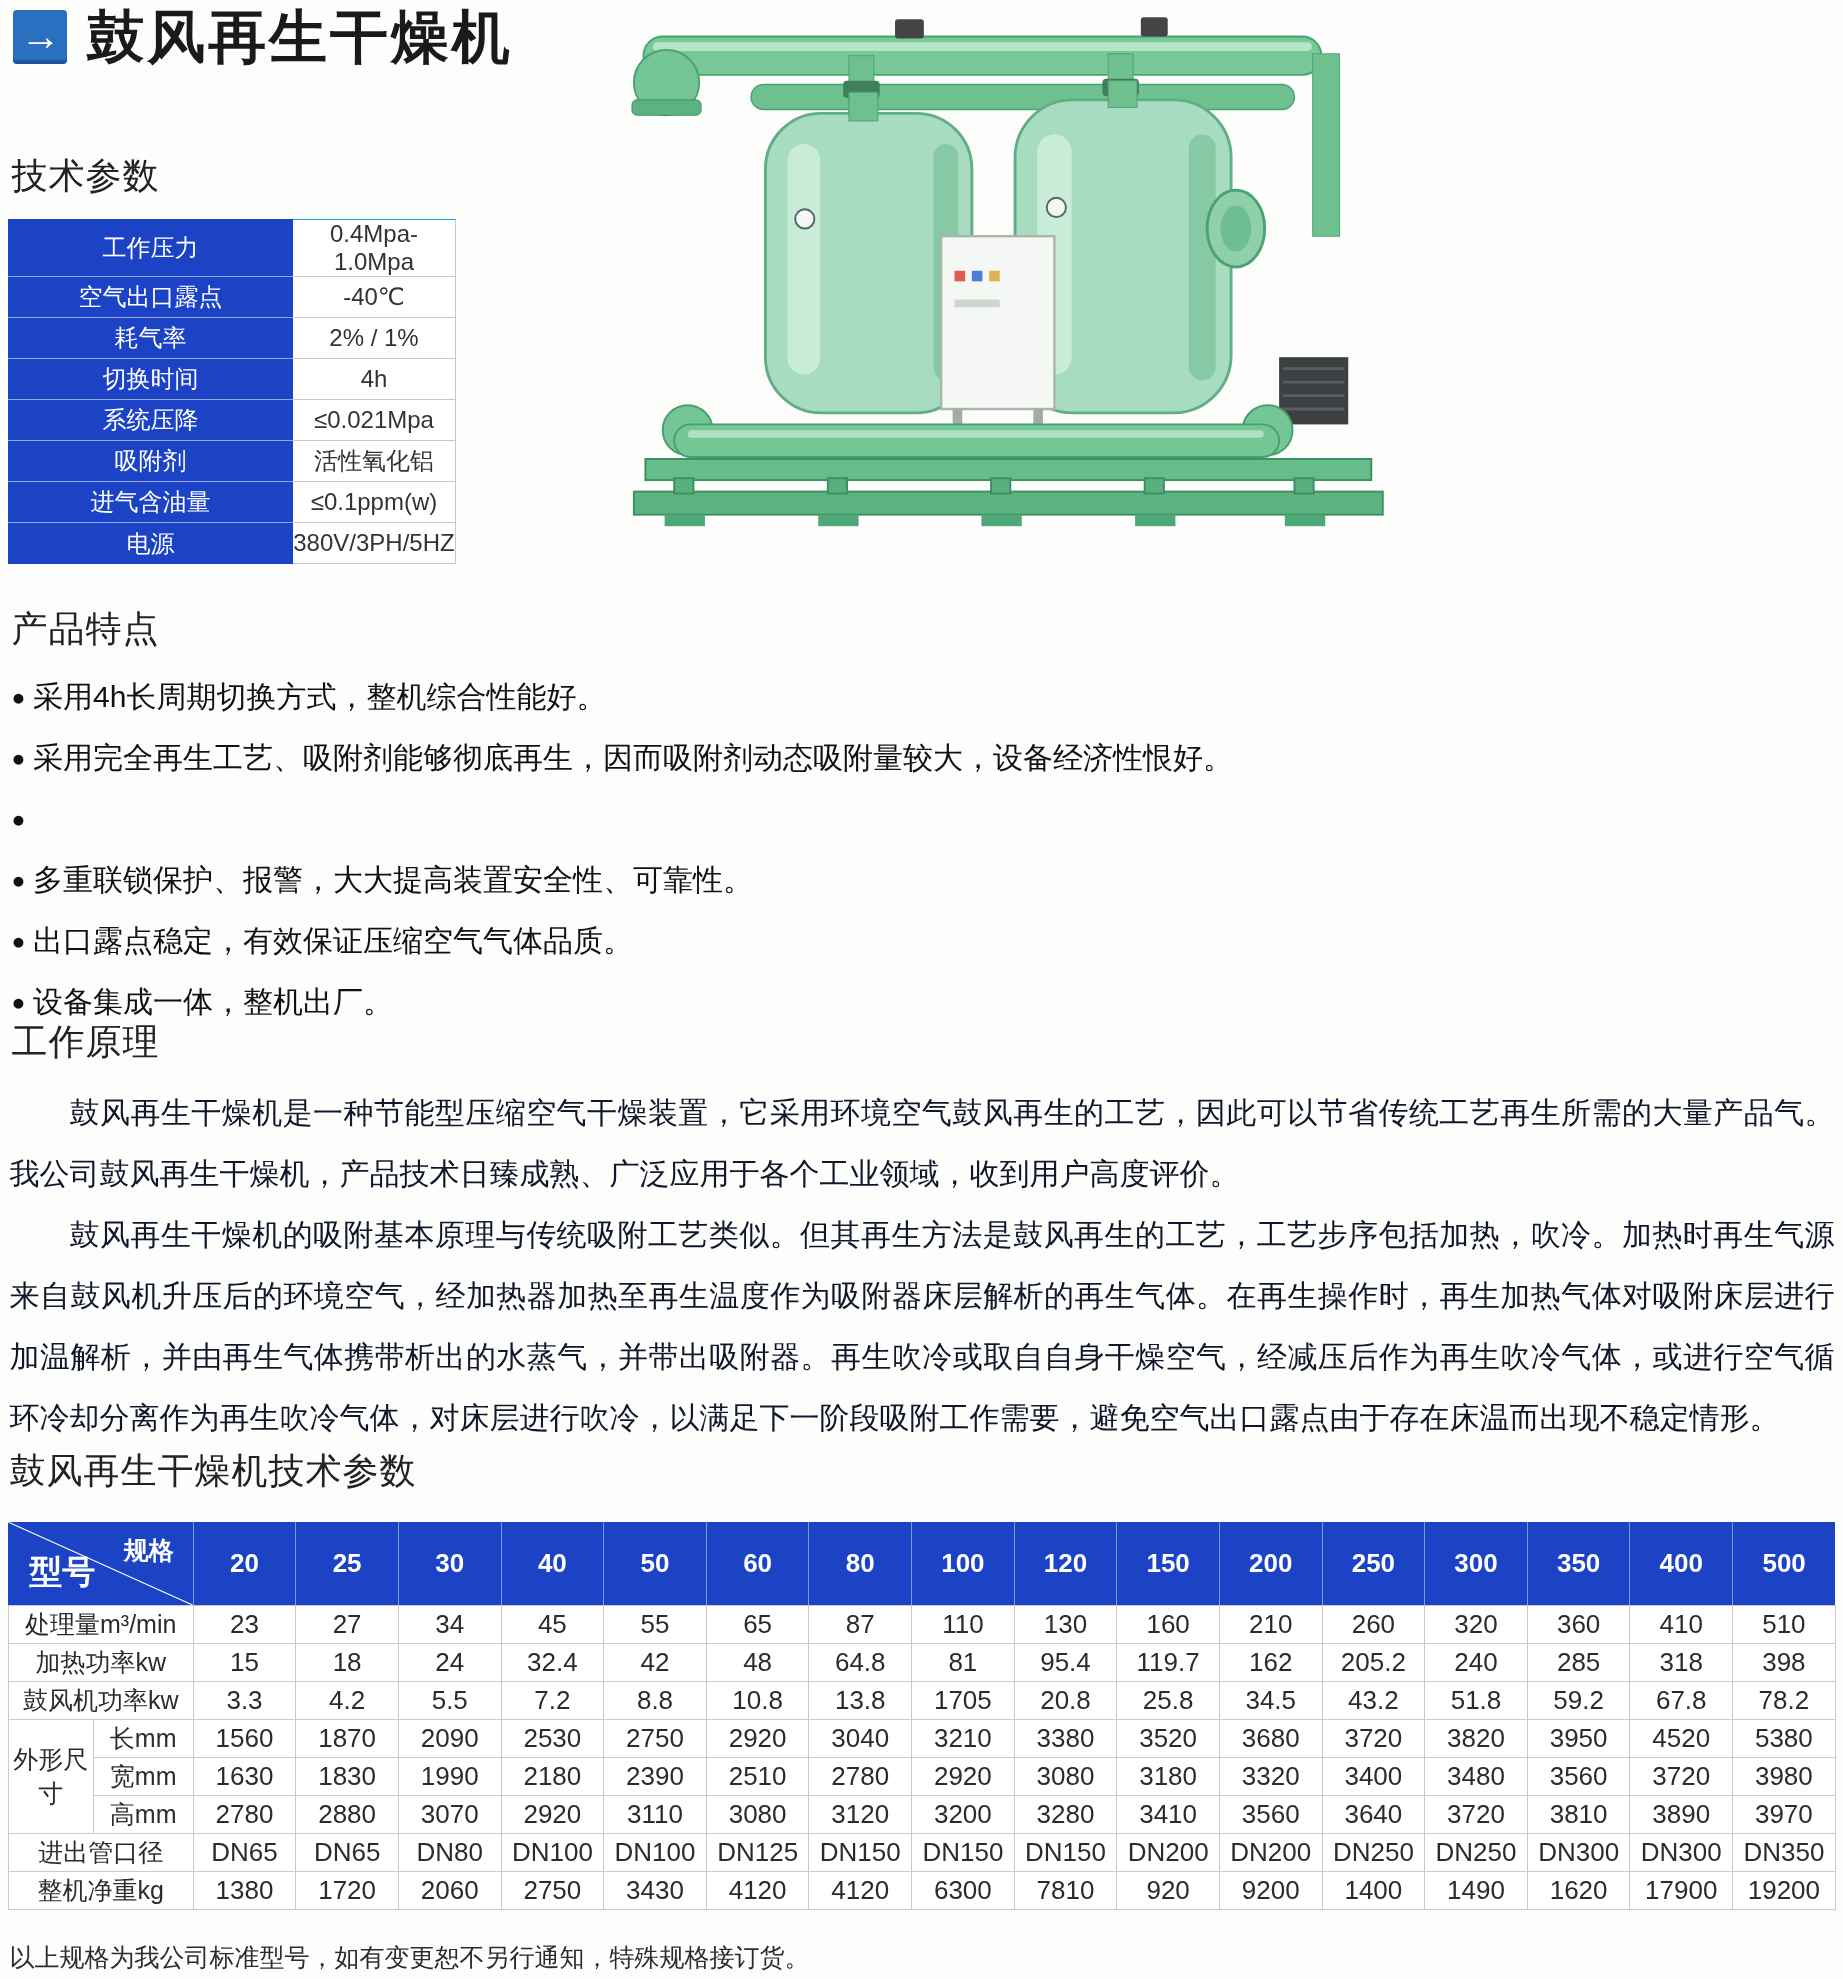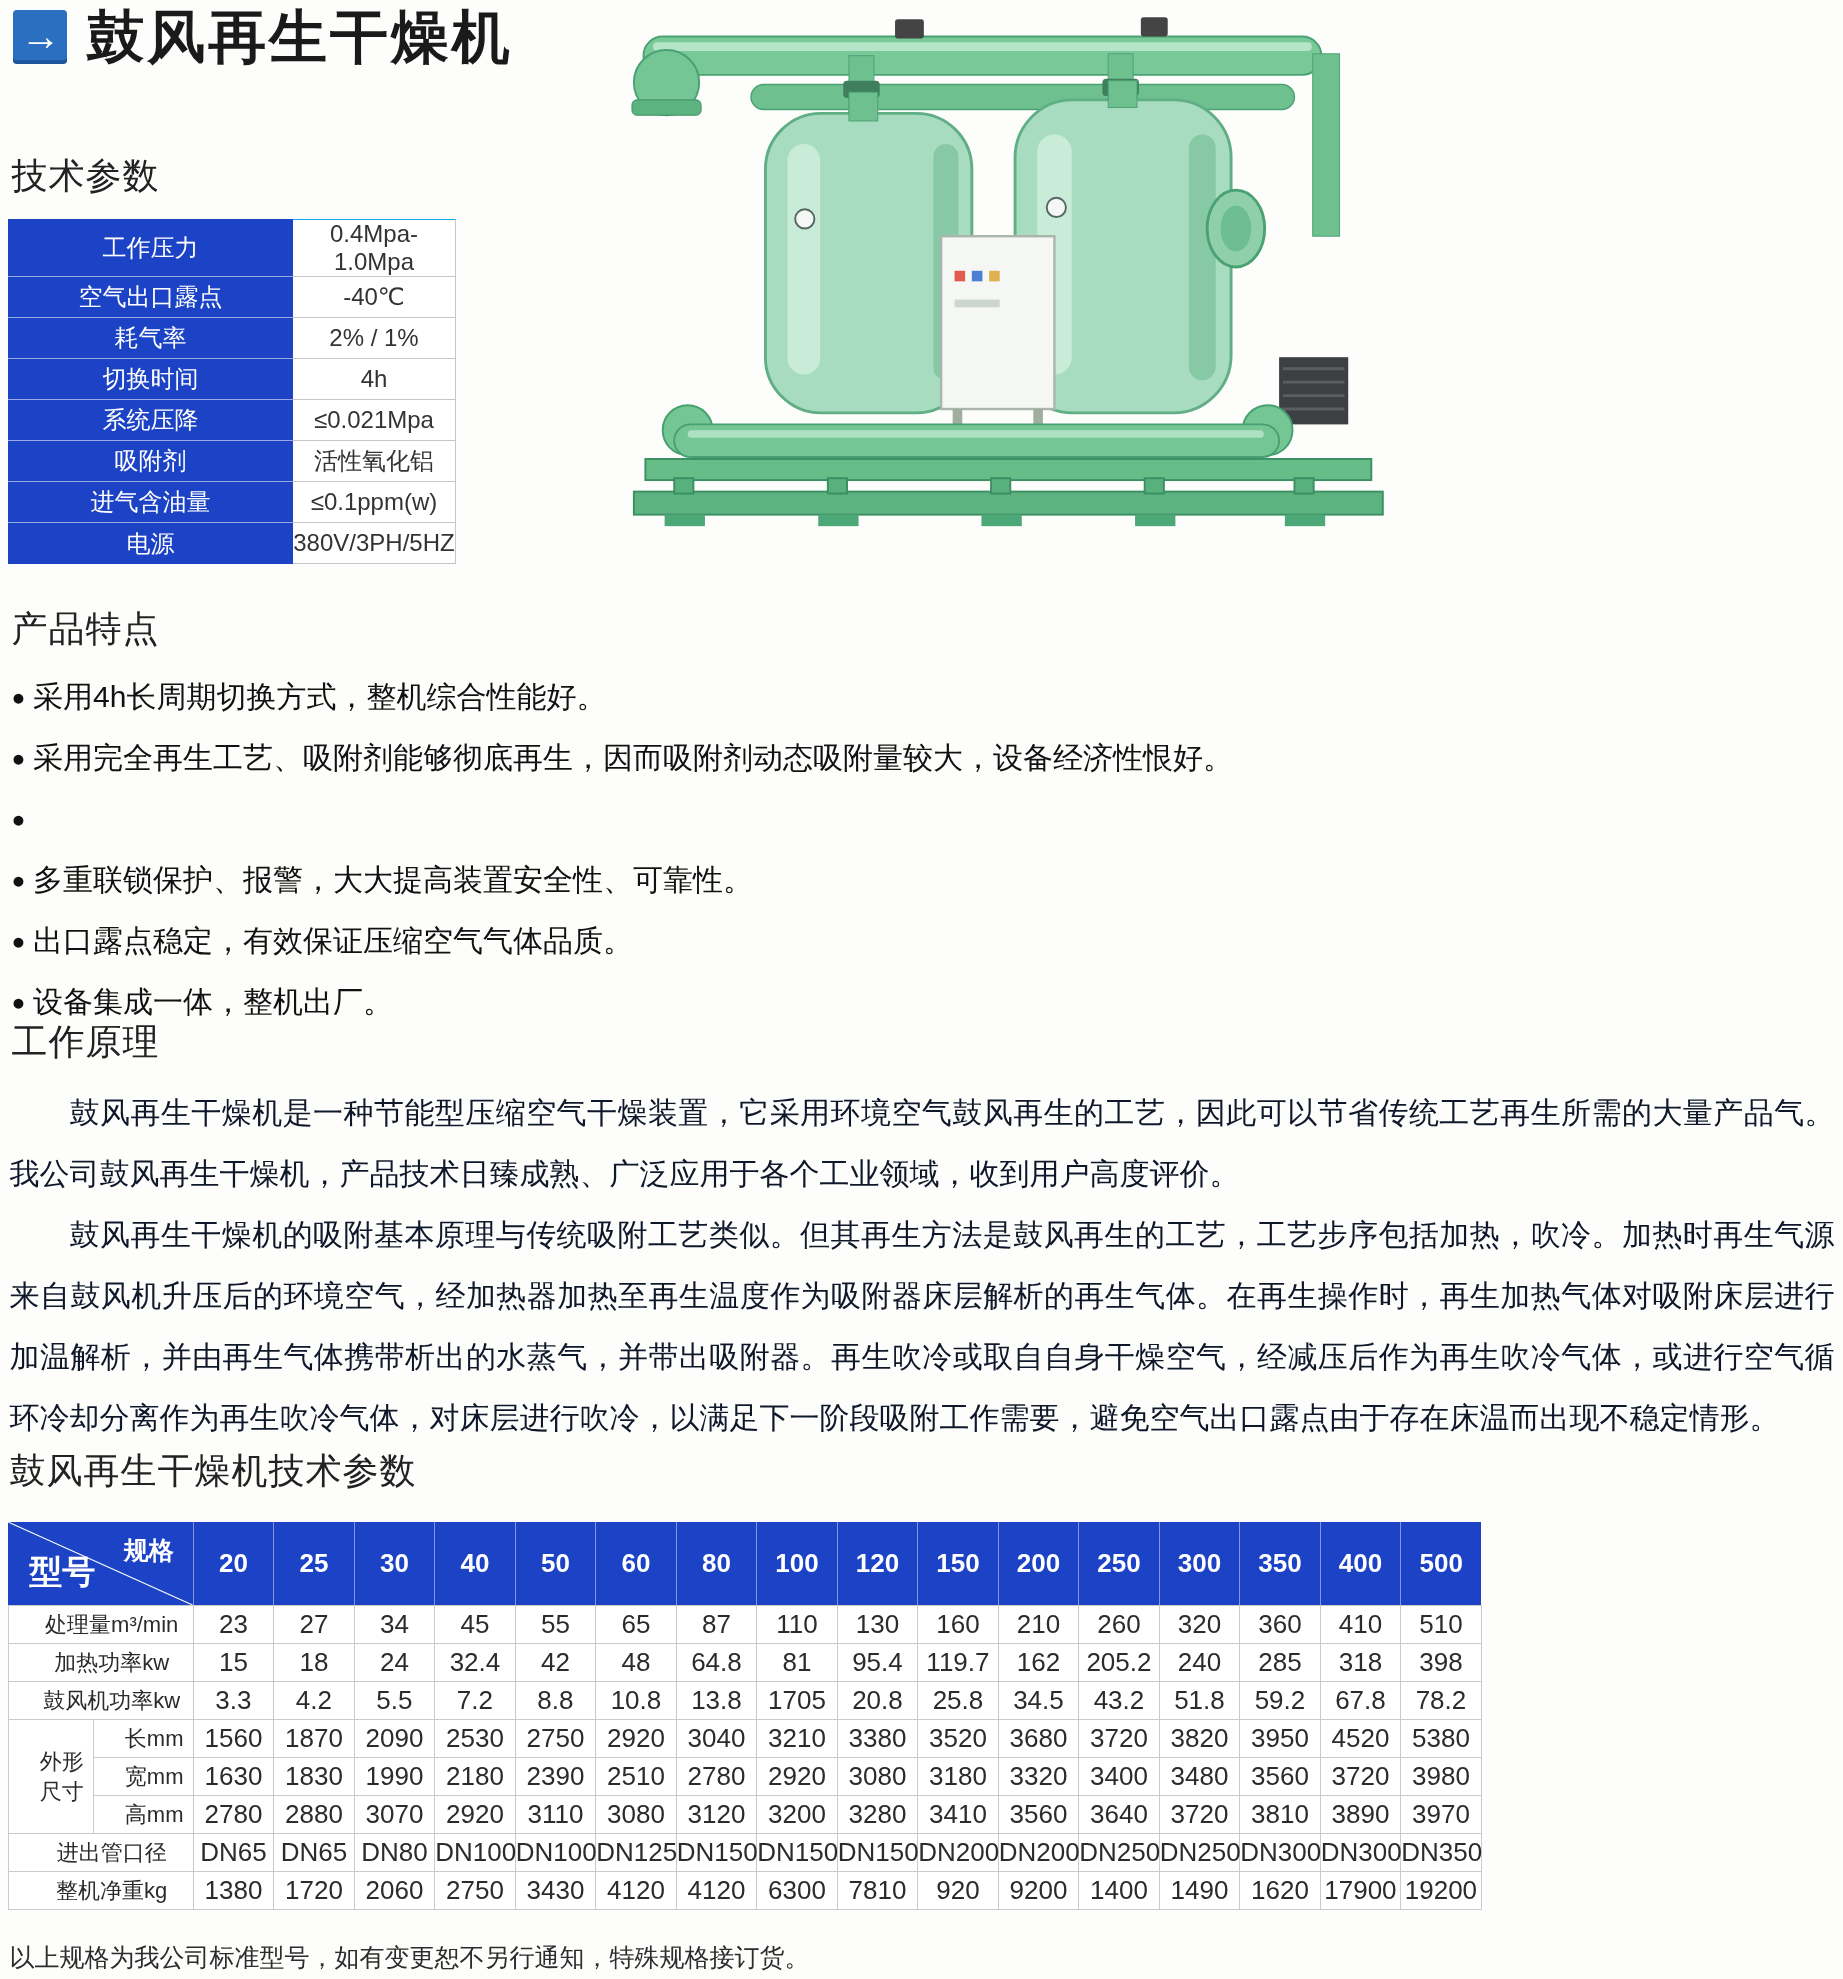--- a/index.html
+++ b/index.html
@@ -31,28 +31,28 @@
   .photo{position:absolute;left:607px;top:0;width:795px;height:555px;}
   .photo svg{width:100%;height:100%;display:block;}
   
   .features-list{position:absolute;left:11.5px;top:667px;margin:0;padding:0;list-style:none;}
   .features-list li{height:61px;display:flex;align-items:center;gap:7.7px;font-size:30px;color:#111;}
   .features-list .bullet{font-size:23px;line-height:1;}
   
   .principle-text{position:absolute;left:9.6px;top:1082px;width:1825px;}
   .principle-text p{margin:0;font-size:30px;line-height:61px;text-indent:2em;text-align:justify;color:#0f172a;}
   
-  .model-table{position:absolute;left:7.7px;top:1522px;width:1474px;border-collapse:collapse;table-layout:fixed;
+  .model-table{position:absolute;left:7.7px;top:1522px;width:1828px;border-collapse:collapse;table-layout:fixed;
     border-bottom:1.9px solid #9a9a9a;border-radius:25px;}
   .model-table thead th{background:#1c43c5;color:#fff;font-size:26px;font-weight:bold;height:81px;
     border-right:1px solid rgba(255,255,255,.45);border-bottom:1px solid #c9c9c9;}
   .model-table thead th:last-child{border-right:none;text-align:center;}
   .model-table tbody td{height:37px;background:#fff;color:#2b2b2b;font-size:26px;text-align:center;
     border:1px solid #cbcbcb;padding:0;}
-  .model-table .row-label,.model-table .group-cell{font-size:22px;padding-left:22px;}
+  .model-table .row-label,.model-table .group-cell{font-size:25px;}
   .model-table .group-cell{width:85px;line-height:1.35;}
   .corner{position:relative;padding:0;}
   .corner svg{position:absolute;left:0;top:0;width:100%;height:100%;}
   .corner .c-top{position:absolute;top:11.5px;right:19px;font-size:25px;}
   .corner .c-bottom{position:absolute;bottom:9.6px;left:21px;font-size:33px;}
   
   .footer-note{position:absolute;left:9.6px;top:1941px;font-size:25px;color:#2c2c2c;}
 </style>
 </head>
 <body>

